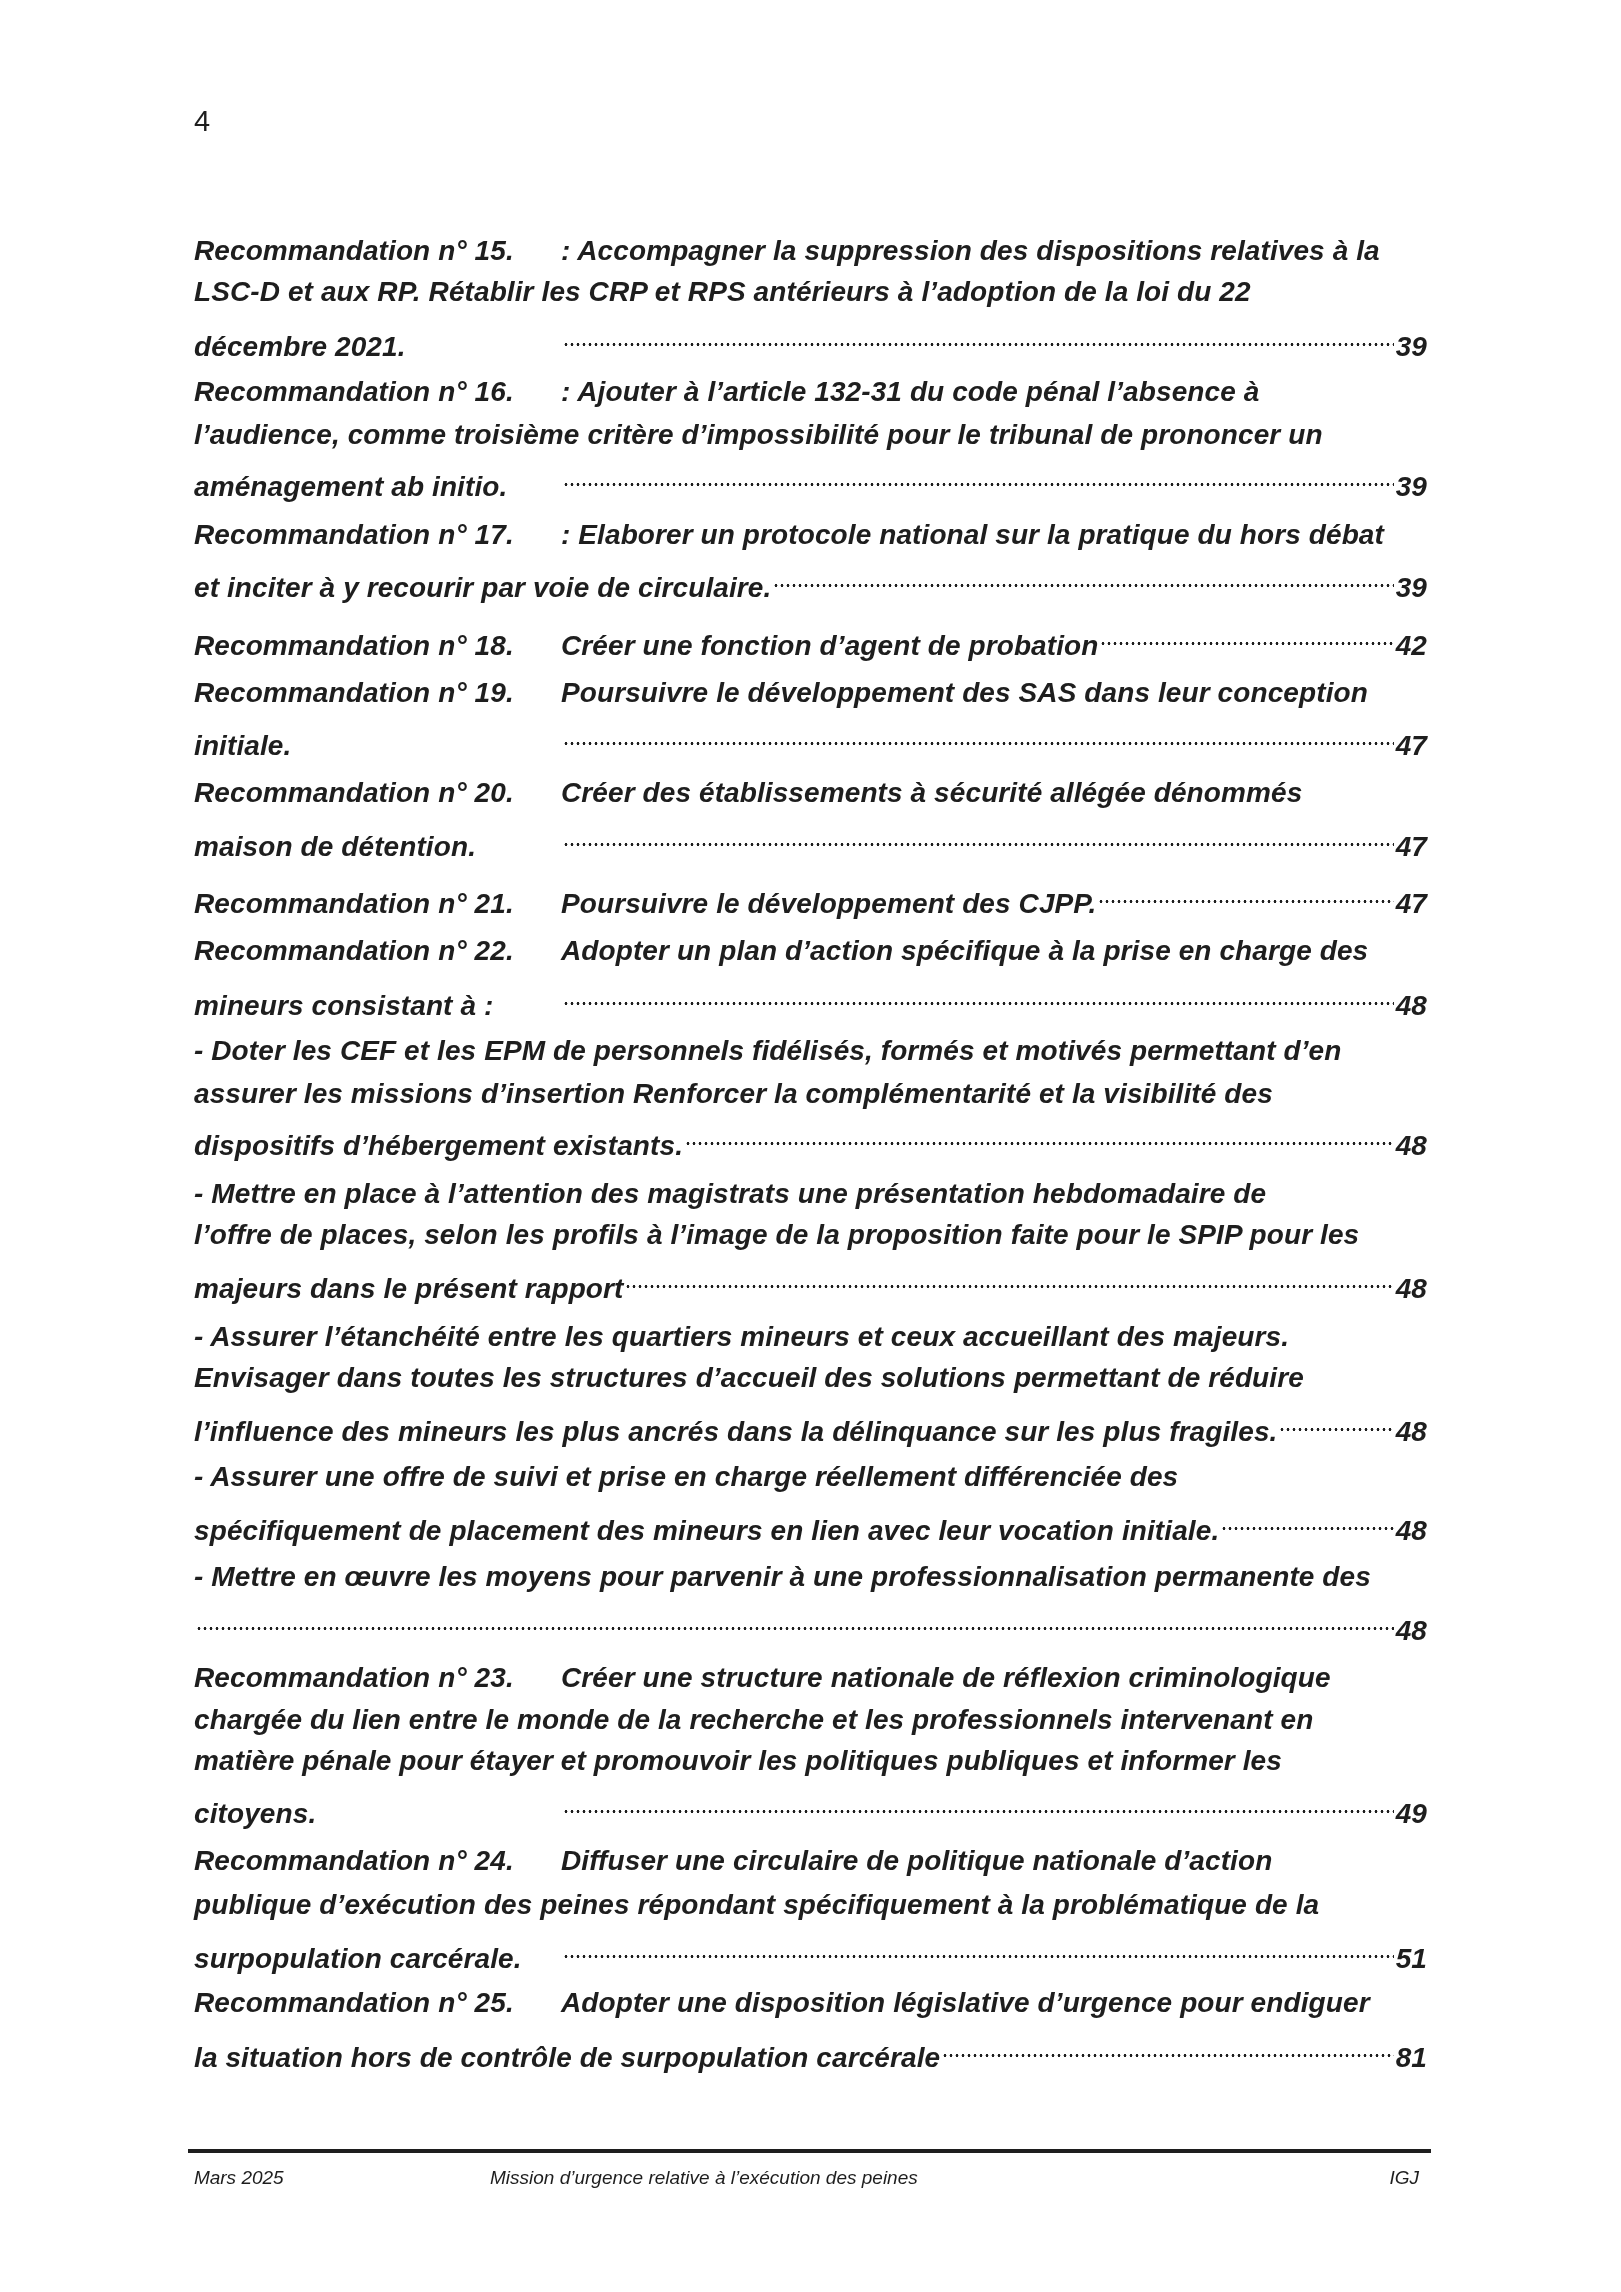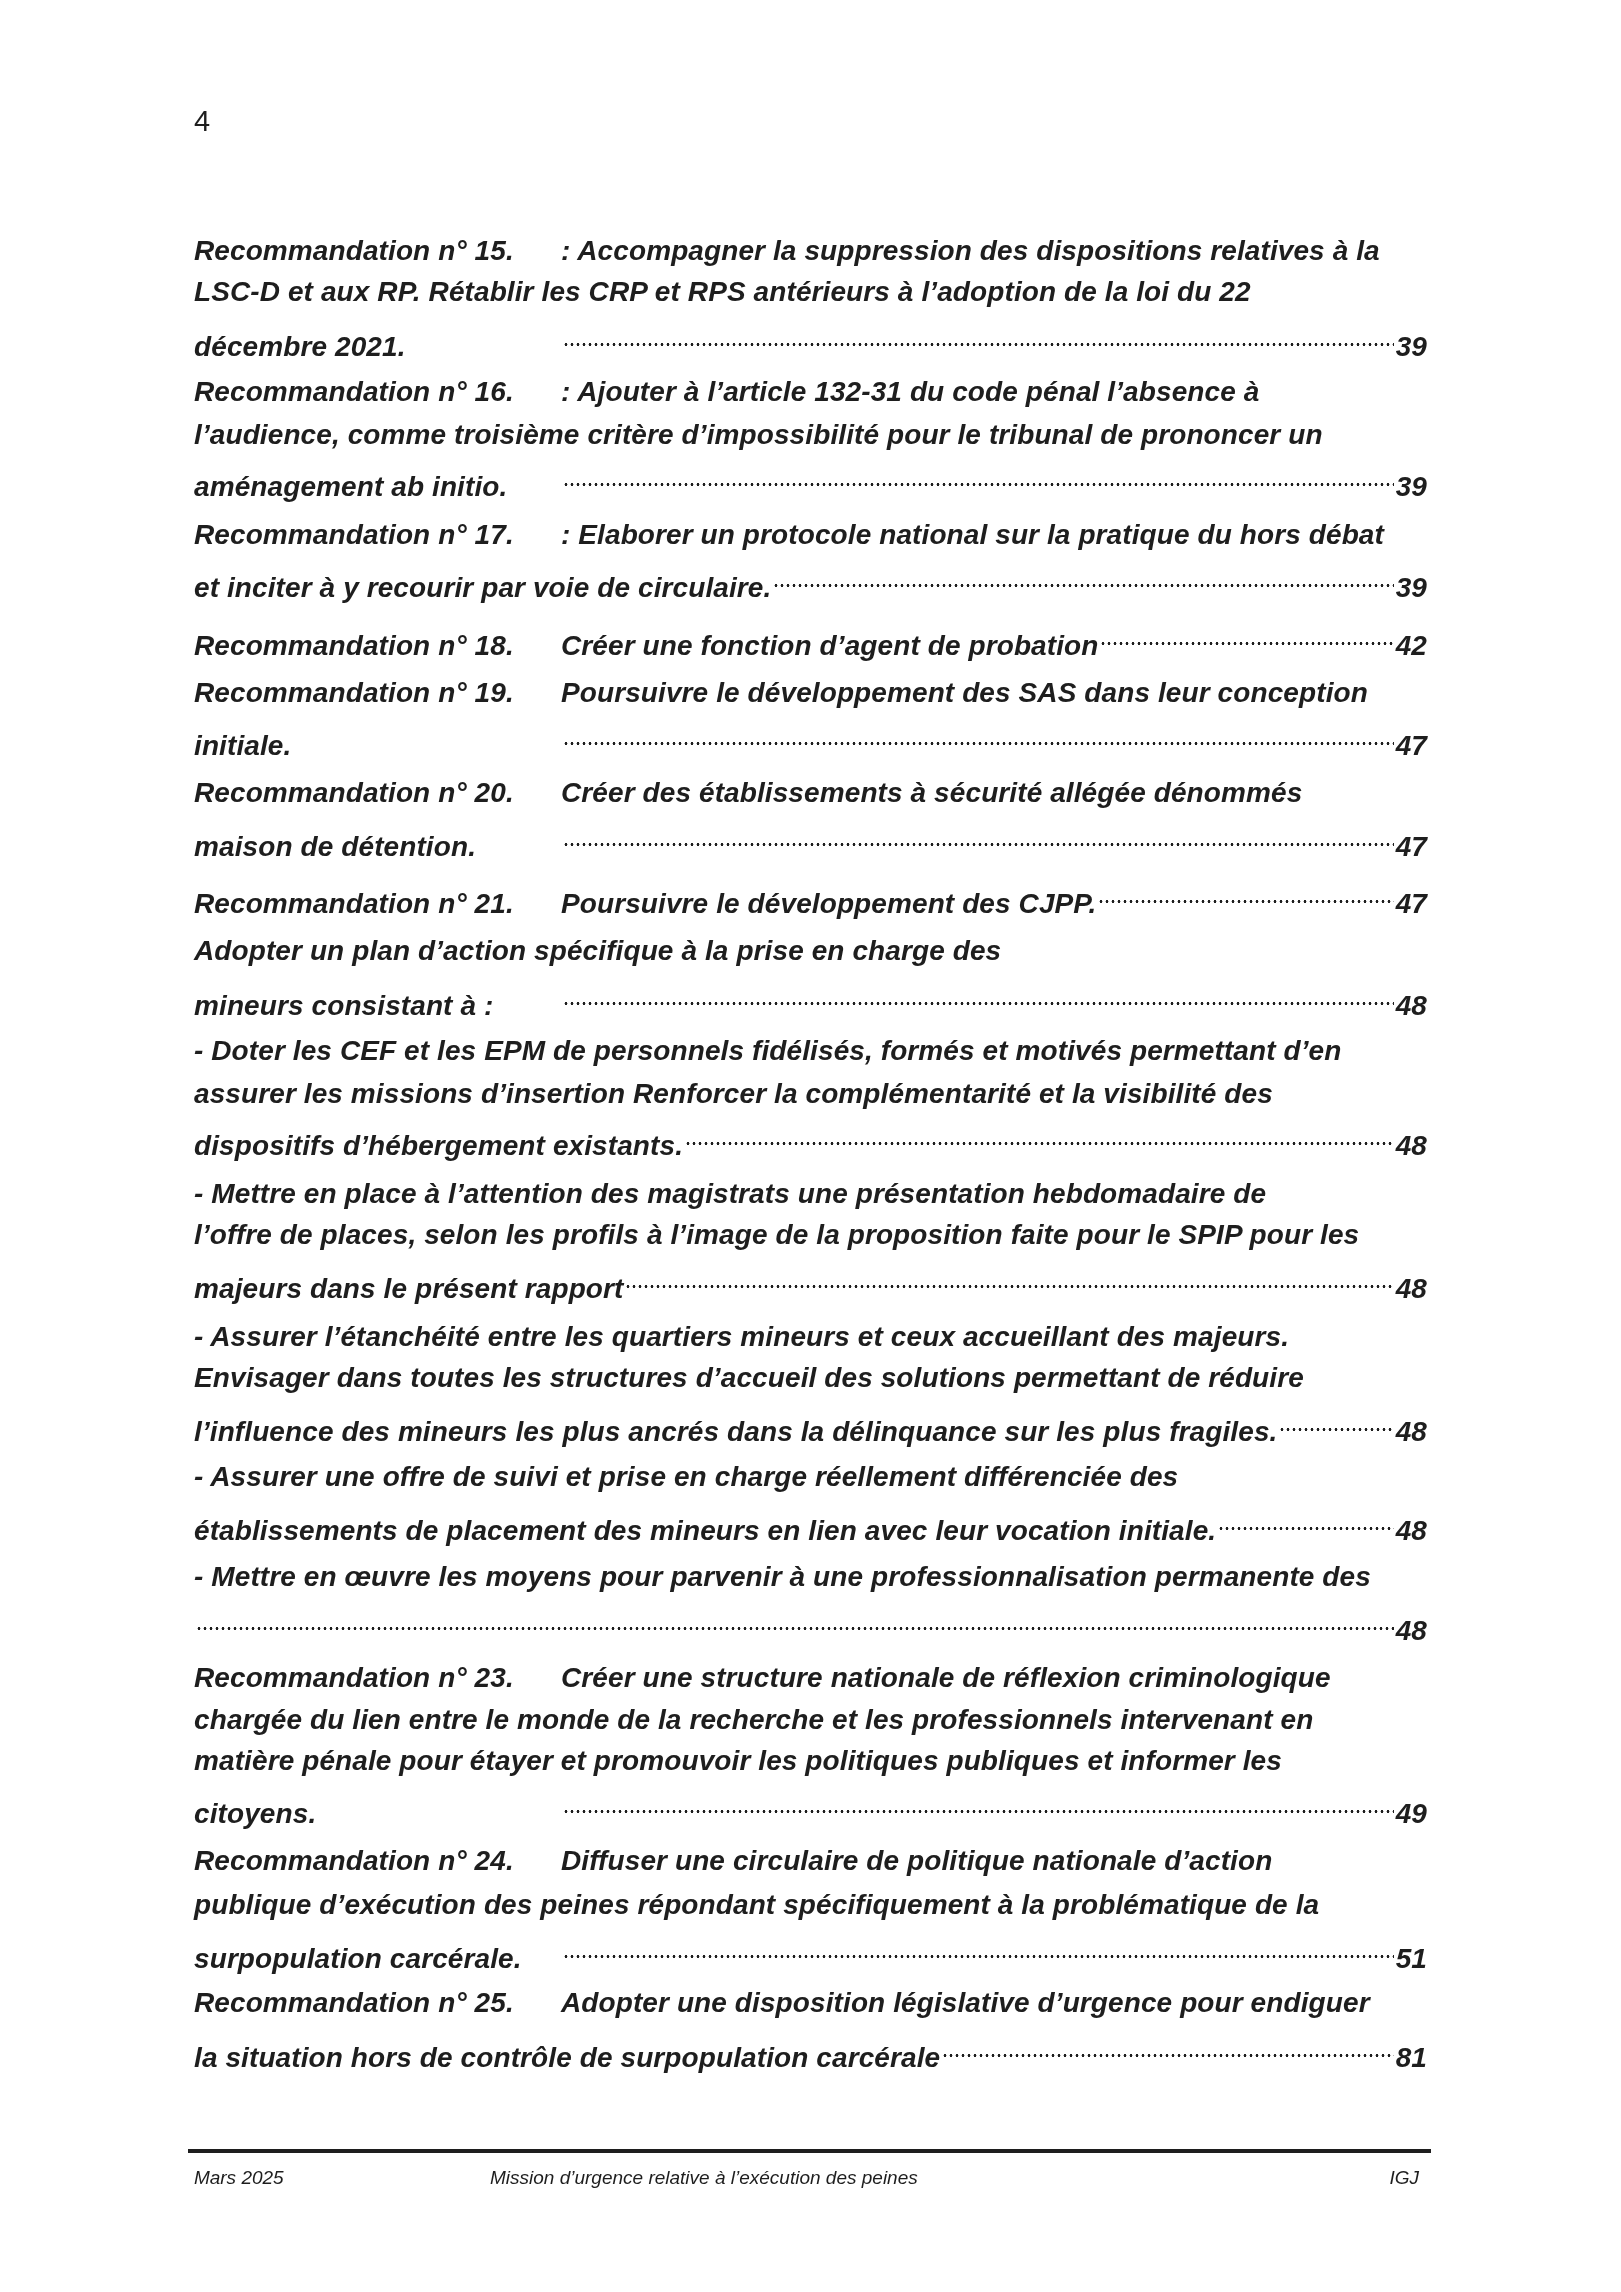--- a/index.html
+++ b/index.html
@@ -97,20 +97,21 @@
   </div>
 
   <div class="line" style="top:840px">
     <span class="tabbed-lbl">Recommandation n° 21.</span>
     <span class="txt">Poursuivre le développement des CJPP.</span>
     <span class="leader"></span>
     <span class="page">47</span>
   </div>
 
   <div class="line" style="top:898px">
+    <span class="tabbed-lbl">Recommandation n° 22.</span>
     <span class="desc">Adopter un plan d’action spécifique à la prise en charge des</span>
   </div>
   <div class="line" style="top:942px">
     <span class="tabbed-lbl">mineurs consistant à :</span>
     <span class="leader"></span>
     <span class="page">48</span>
   </div>
 
   <div class="line" style="top:998px">
     <span class="txt">- Doter les CEF et les EPM de personnels fidélisés, formés et motivés permettant d’en</span>
@@ -145,21 +146,21 @@
   <div class="line" style="top:1368px">
     <span class="txt">l’influence des mineurs les plus ancrés dans la délinquance sur les plus fragiles.</span>
     <span class="leader"></span>
     <span class="page">48</span>
   </div>
 
   <div class="line" style="top:1424px">
     <span class="txt">- Assurer une offre de suivi et prise en charge réellement différenciée des</span>
   </div>
   <div class="line" style="top:1467px">
-    <span class="txt">établissements de placement des mineurs en lien avec leur vocation initiale.</span>
+    <span class="txt">spécifiquement de placement des mineurs en lien avec leur vocation initiale.</span>
     <span class="leader"></span>
     <span class="page">48</span>
   </div>
 
   <div class="line" style="top:1524px">
     <span class="txt">- Mettre en œuvre les moyens pour parvenir à une professionnalisation permanente des</span>
   </div>
   <div class="line" style="top:1567px">
     <span class="leader"></span>
     <span class="page">48</span>

